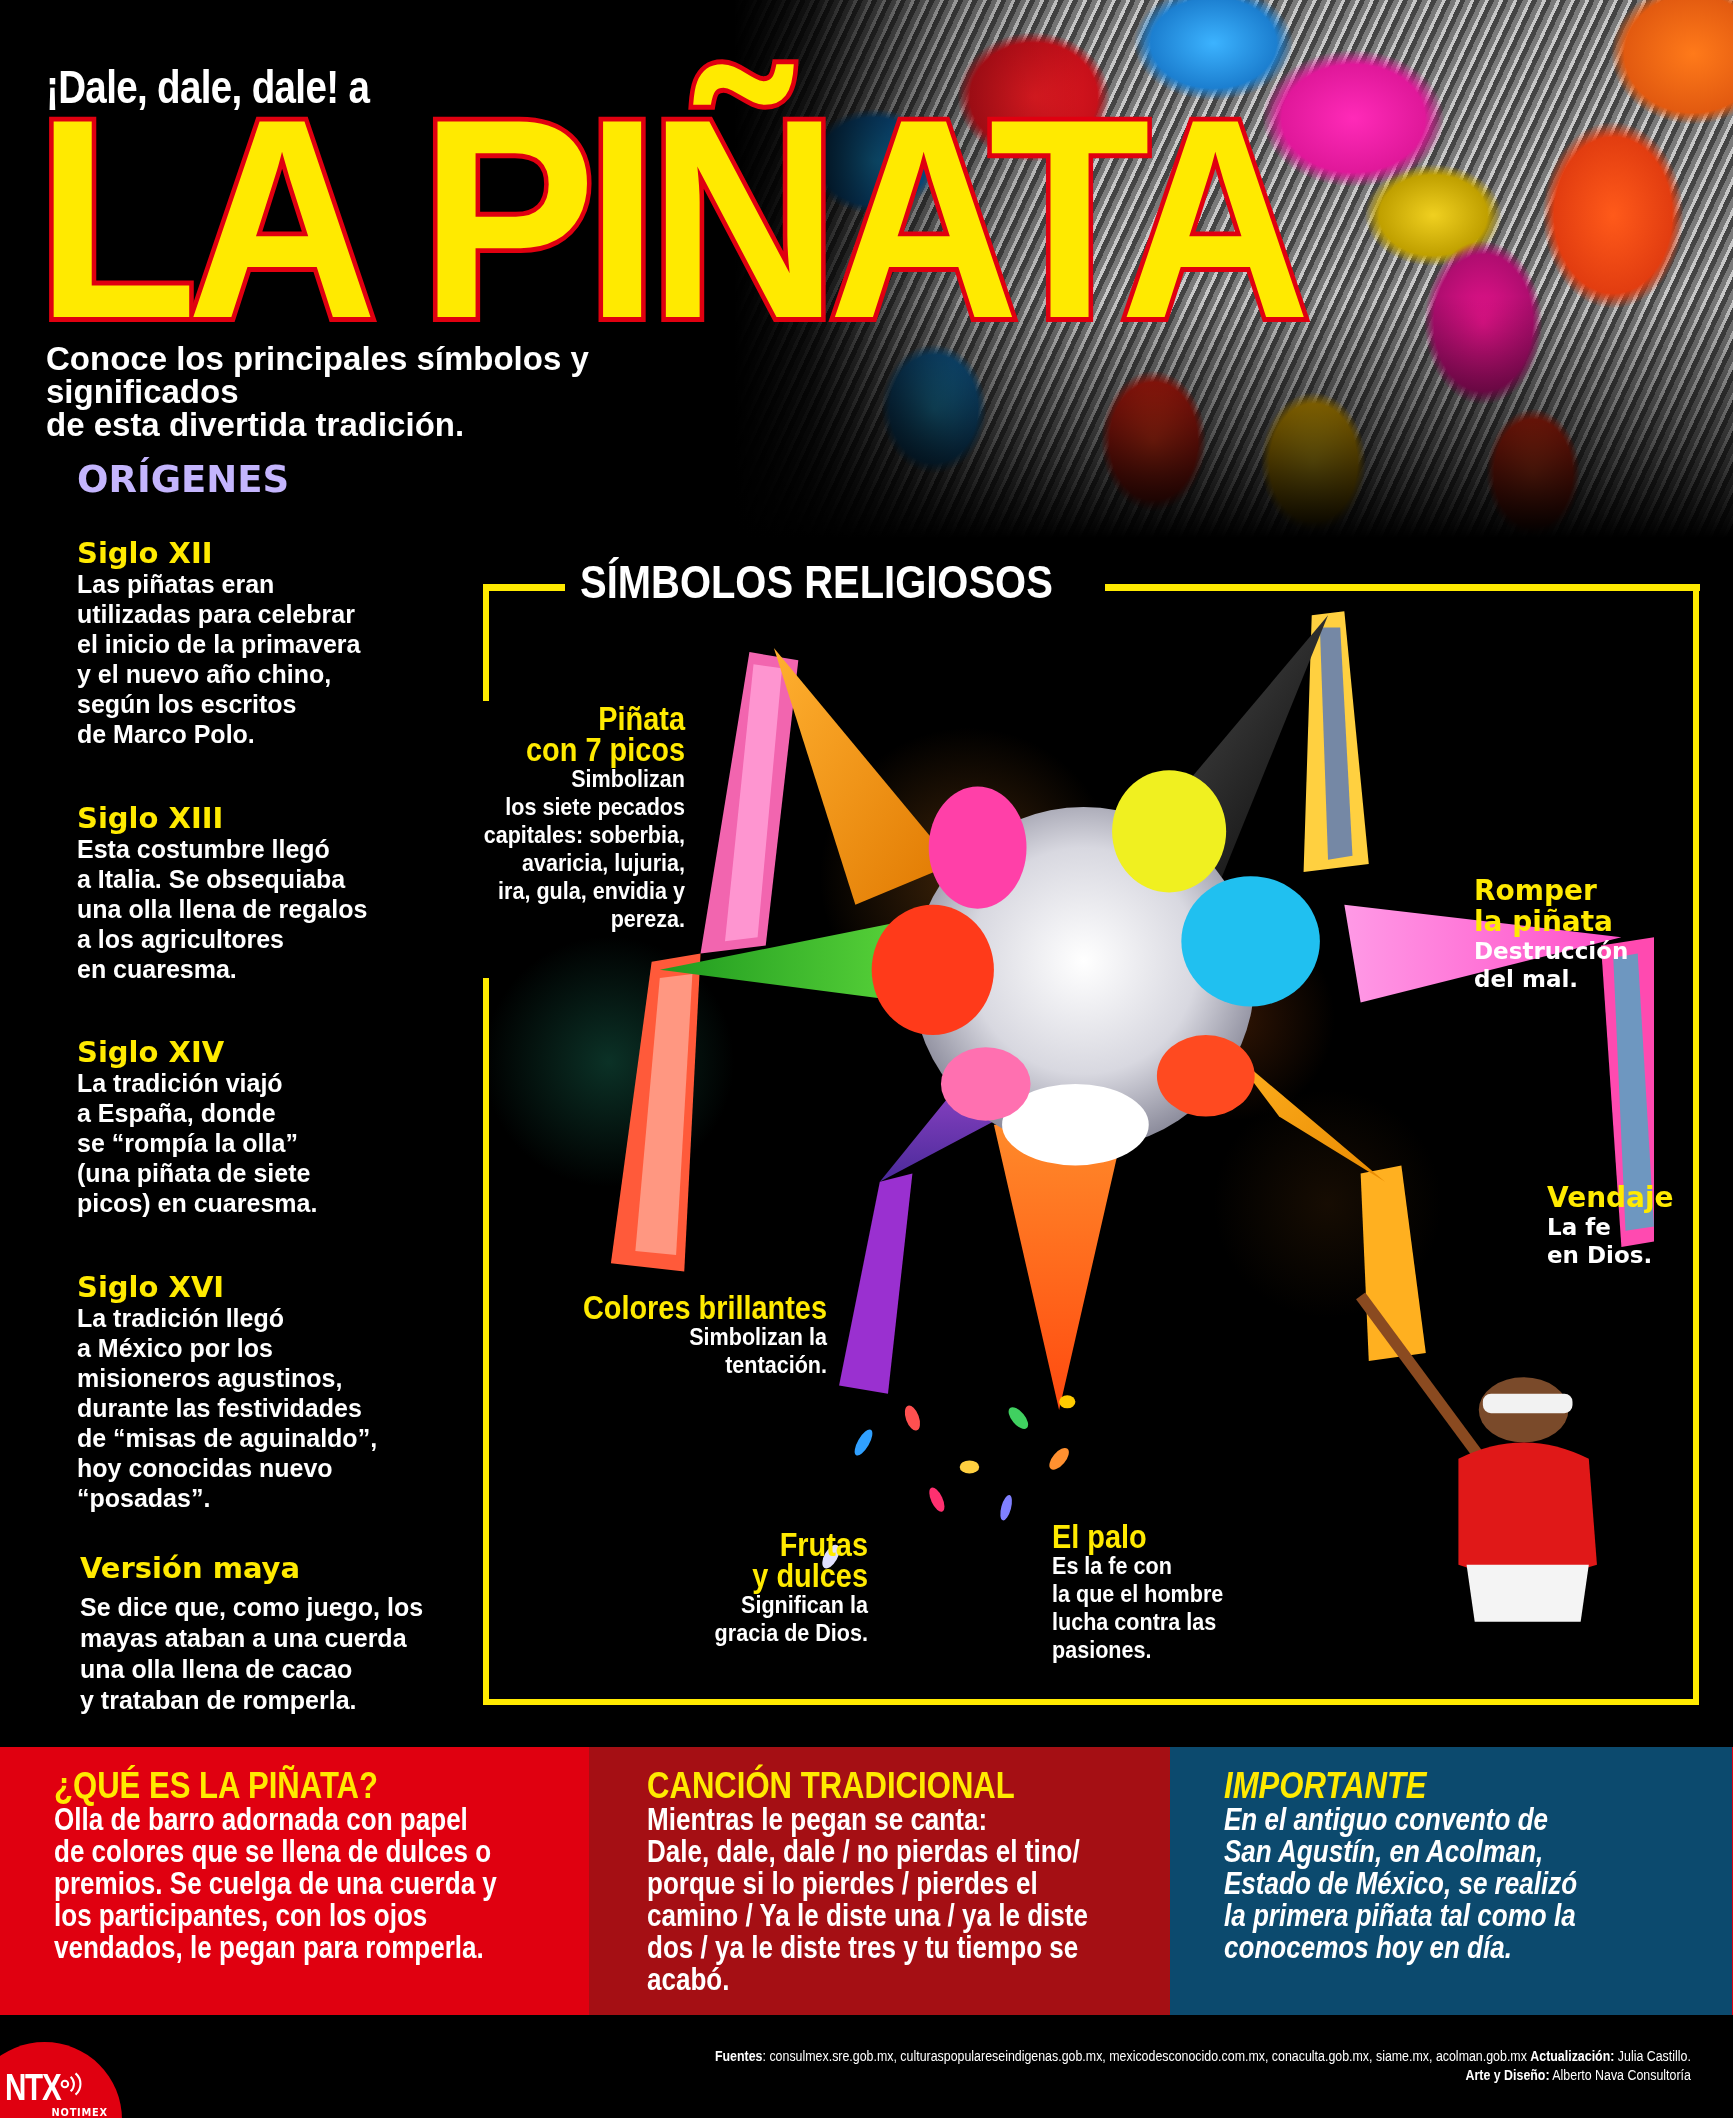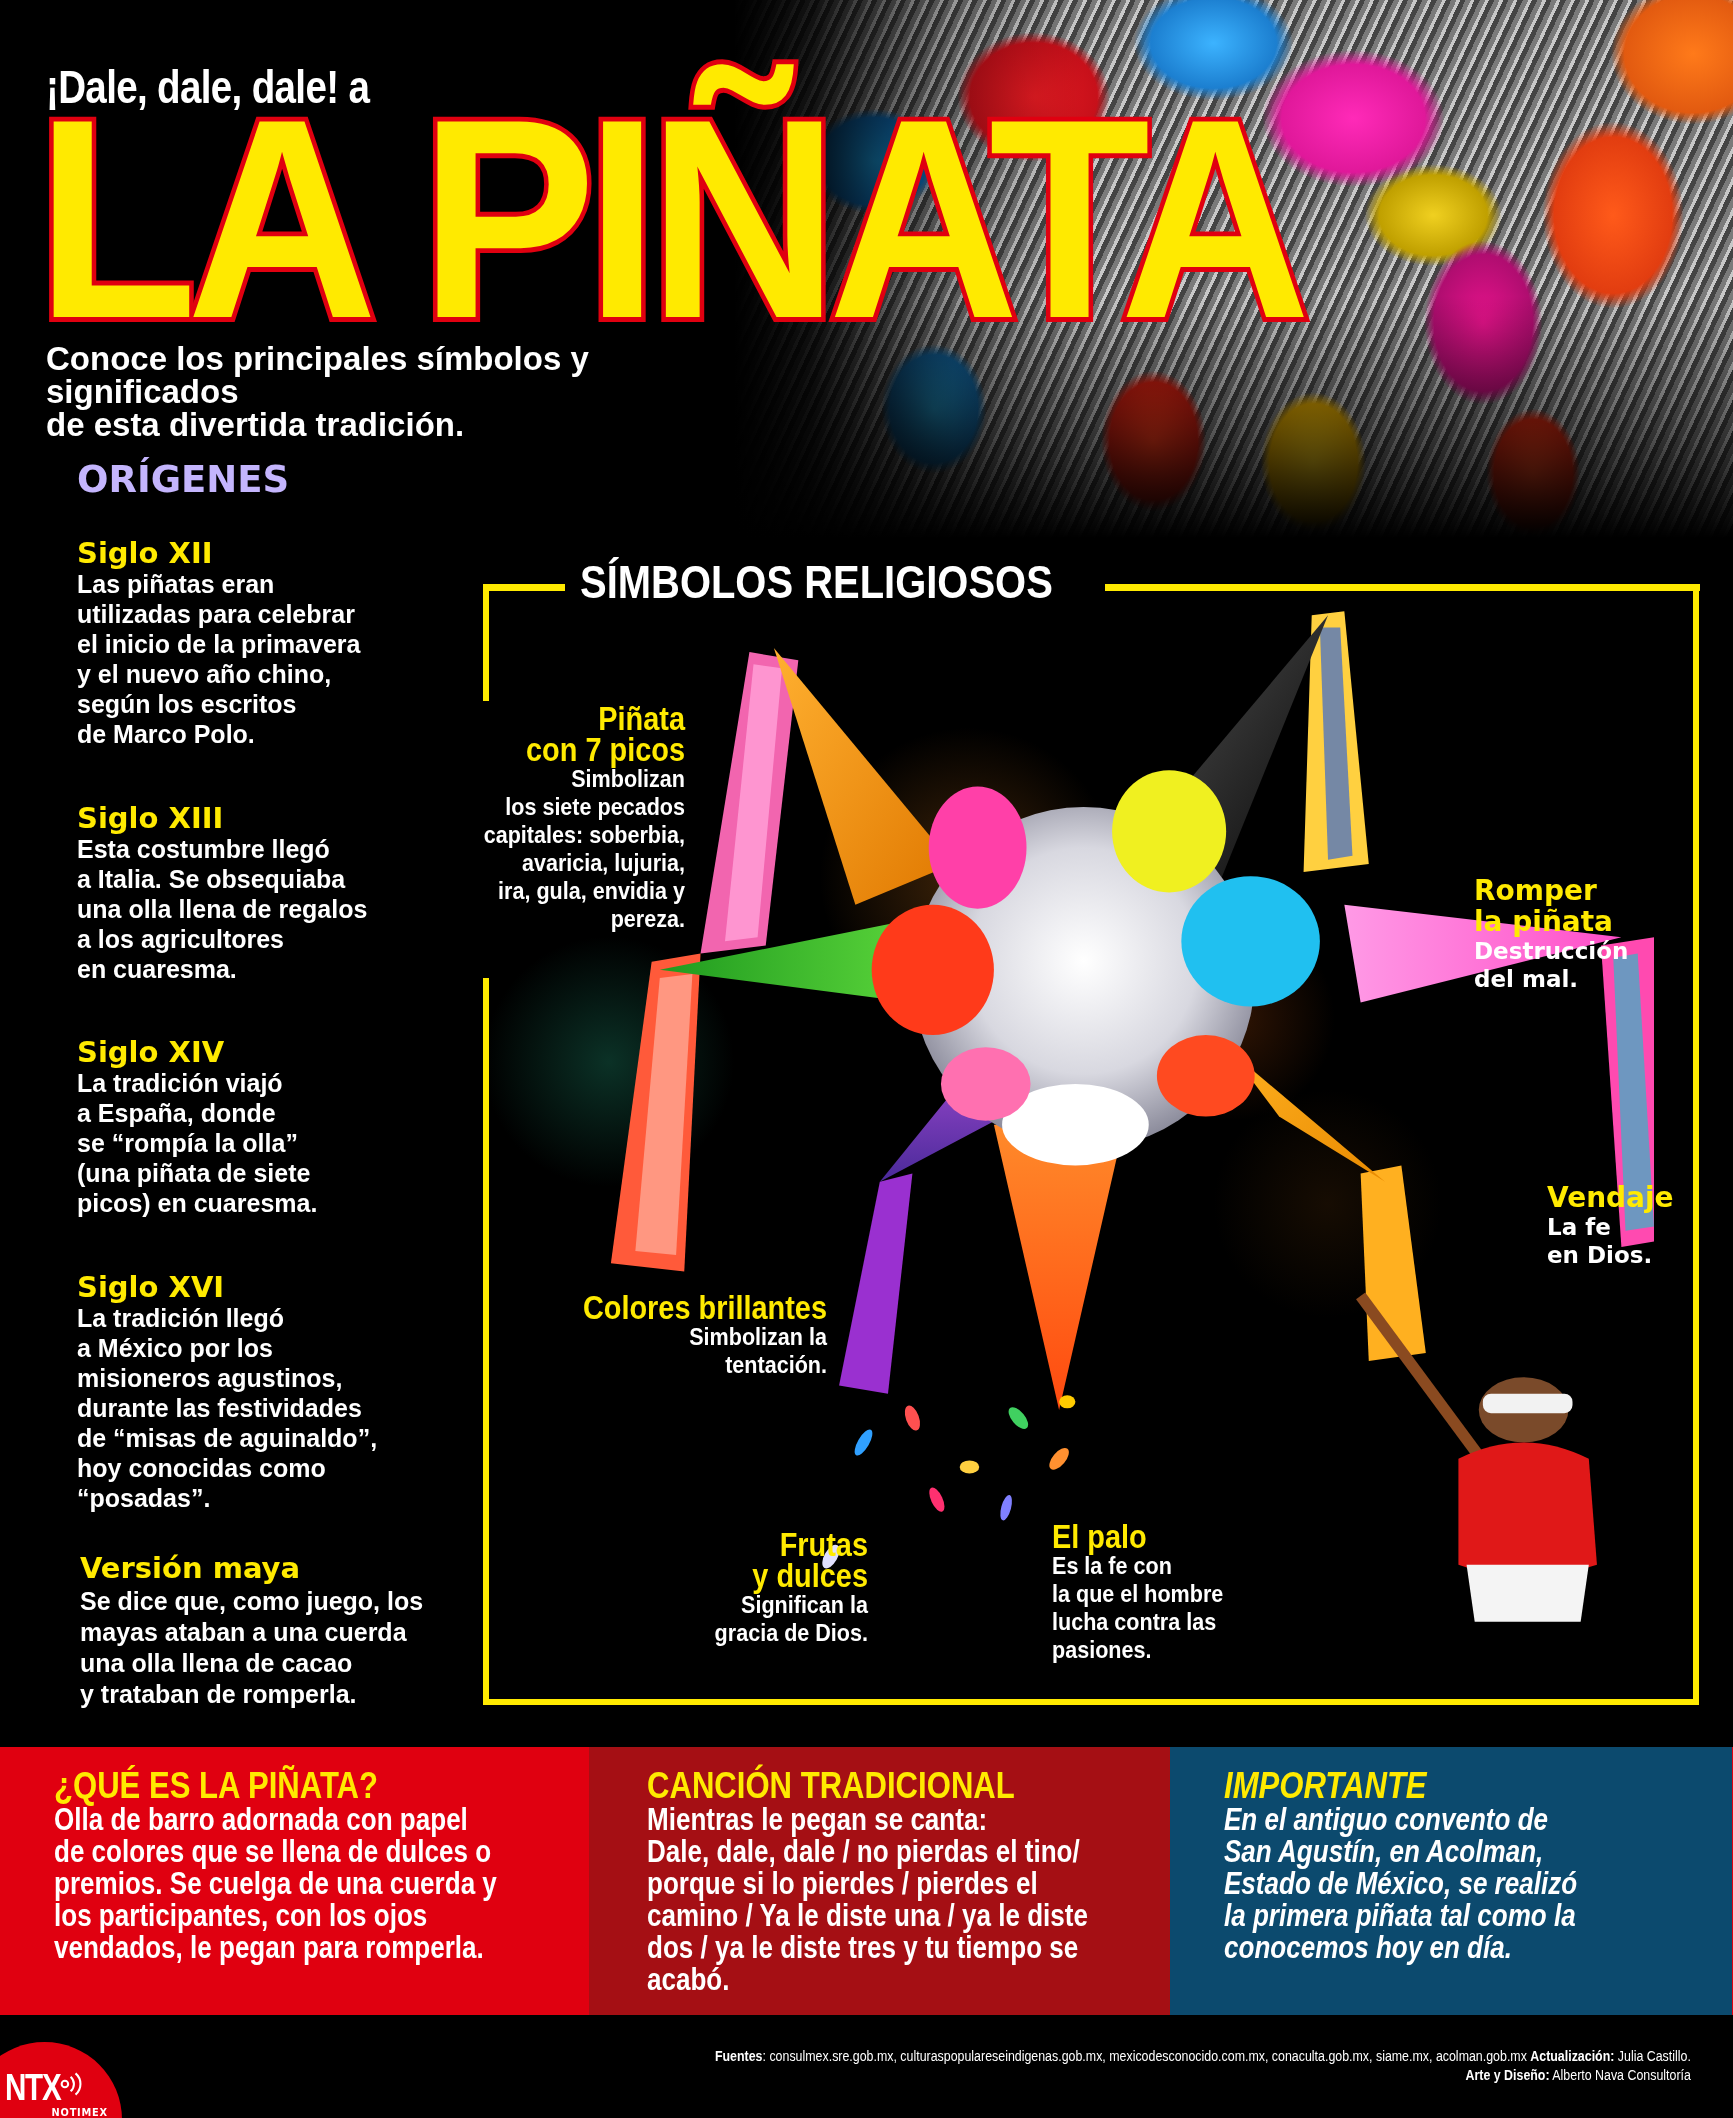--- a/index.html
+++ b/index.html
@@ -64,21 +64,21 @@
   }
   .origin-block { position: absolute; left: 77px; width: 424px; }
   .origin-block h3 {
     font-family: "DejaVu Sans", sans-serif; font-weight: bold; font-size: 29px; line-height: 31px;
     color: #ffea00;
   }
   .origin-block p {
     font-family: Liberation Sans, sans-serif; font-weight: bold; font-size: 25px; line-height: 30px;
     color: #fff; white-space: pre-line;
   }
-  .origin-block.maya p { margin-top: 2px; line-height: 31px; }
+  .origin-block.maya p { margin-top: 8px; line-height: 31px; }
 
   
   .frame {
     position: absolute; left: 483px; top: 584px; width: 1216px; height: 1121px;
     border: 6.5px solid #ffea00; border-top: none;
   }
   .frame-top-left { position: absolute; left: 483px; top: 584px; width: 82px; height: 6.5px; background: #ffea00; }
   .frame-top-right { position: absolute; left: 1105px; top: 584px; width: 595px; height: 6.5px; background: #ffea00; }
   .frame-gap-mask { position: absolute; left: 477px; top: 701px; width: 19.6px; height: 277px; background: #000; }
   .frame-title {
@@ -191,21 +191,21 @@
 (una piñata de siete
 picos) en cuaresma.</p>
 </div>
 <div class="origin-block" style="top:1272px">
   <h3>Siglo XVI</h3>
   <p>La tradición llegó
 a México por los
 misioneros agustinos,
 durante las festividades
 de “misas de aguinaldo”,
-hoy conocidas como
+hoy conocidas nuevo
 “posadas”.</p>
 </div>
 <div class="origin-block maya" style="top:1553px; left:80px; width:489px">
   <h3>Versión maya</h3>
   <p>Se dice que, como juego, los
 mayas ataban a una cuerda
 una olla llena de cacao
 y trataban de romperla.</p>
 </div>
 

